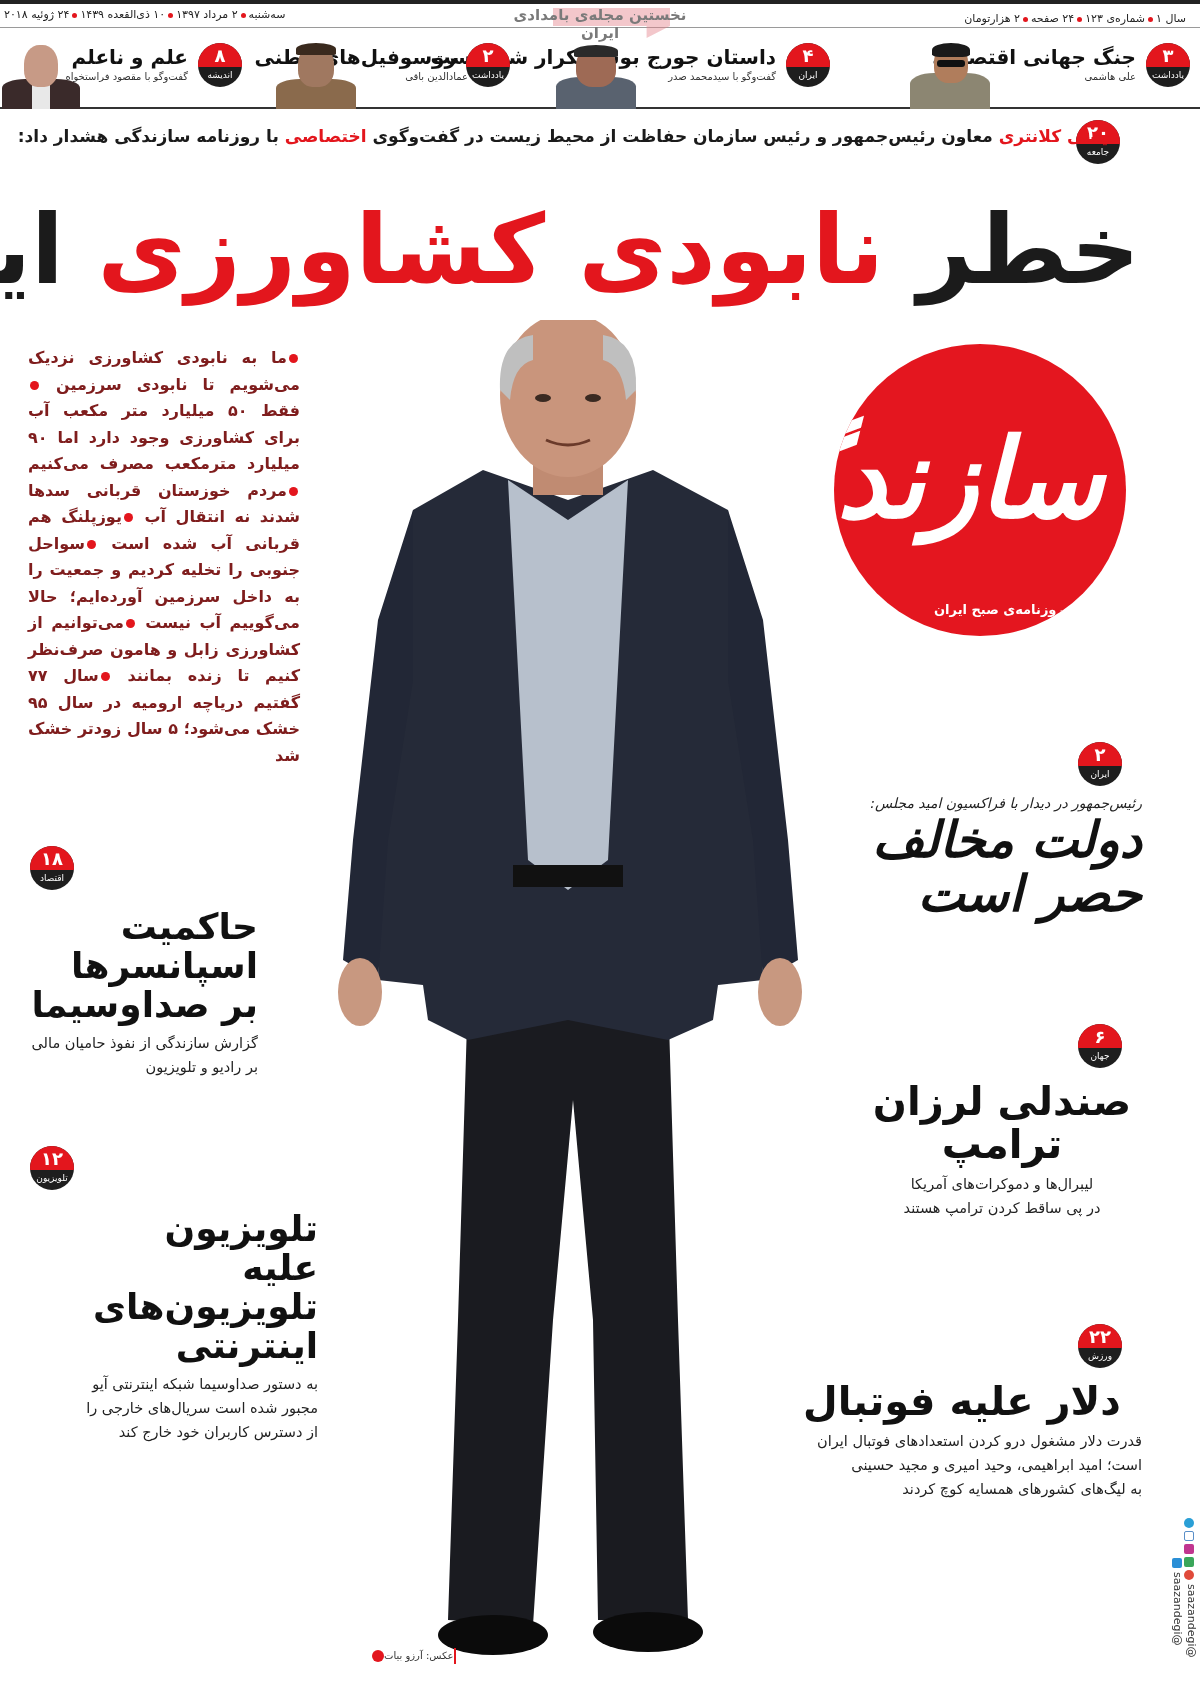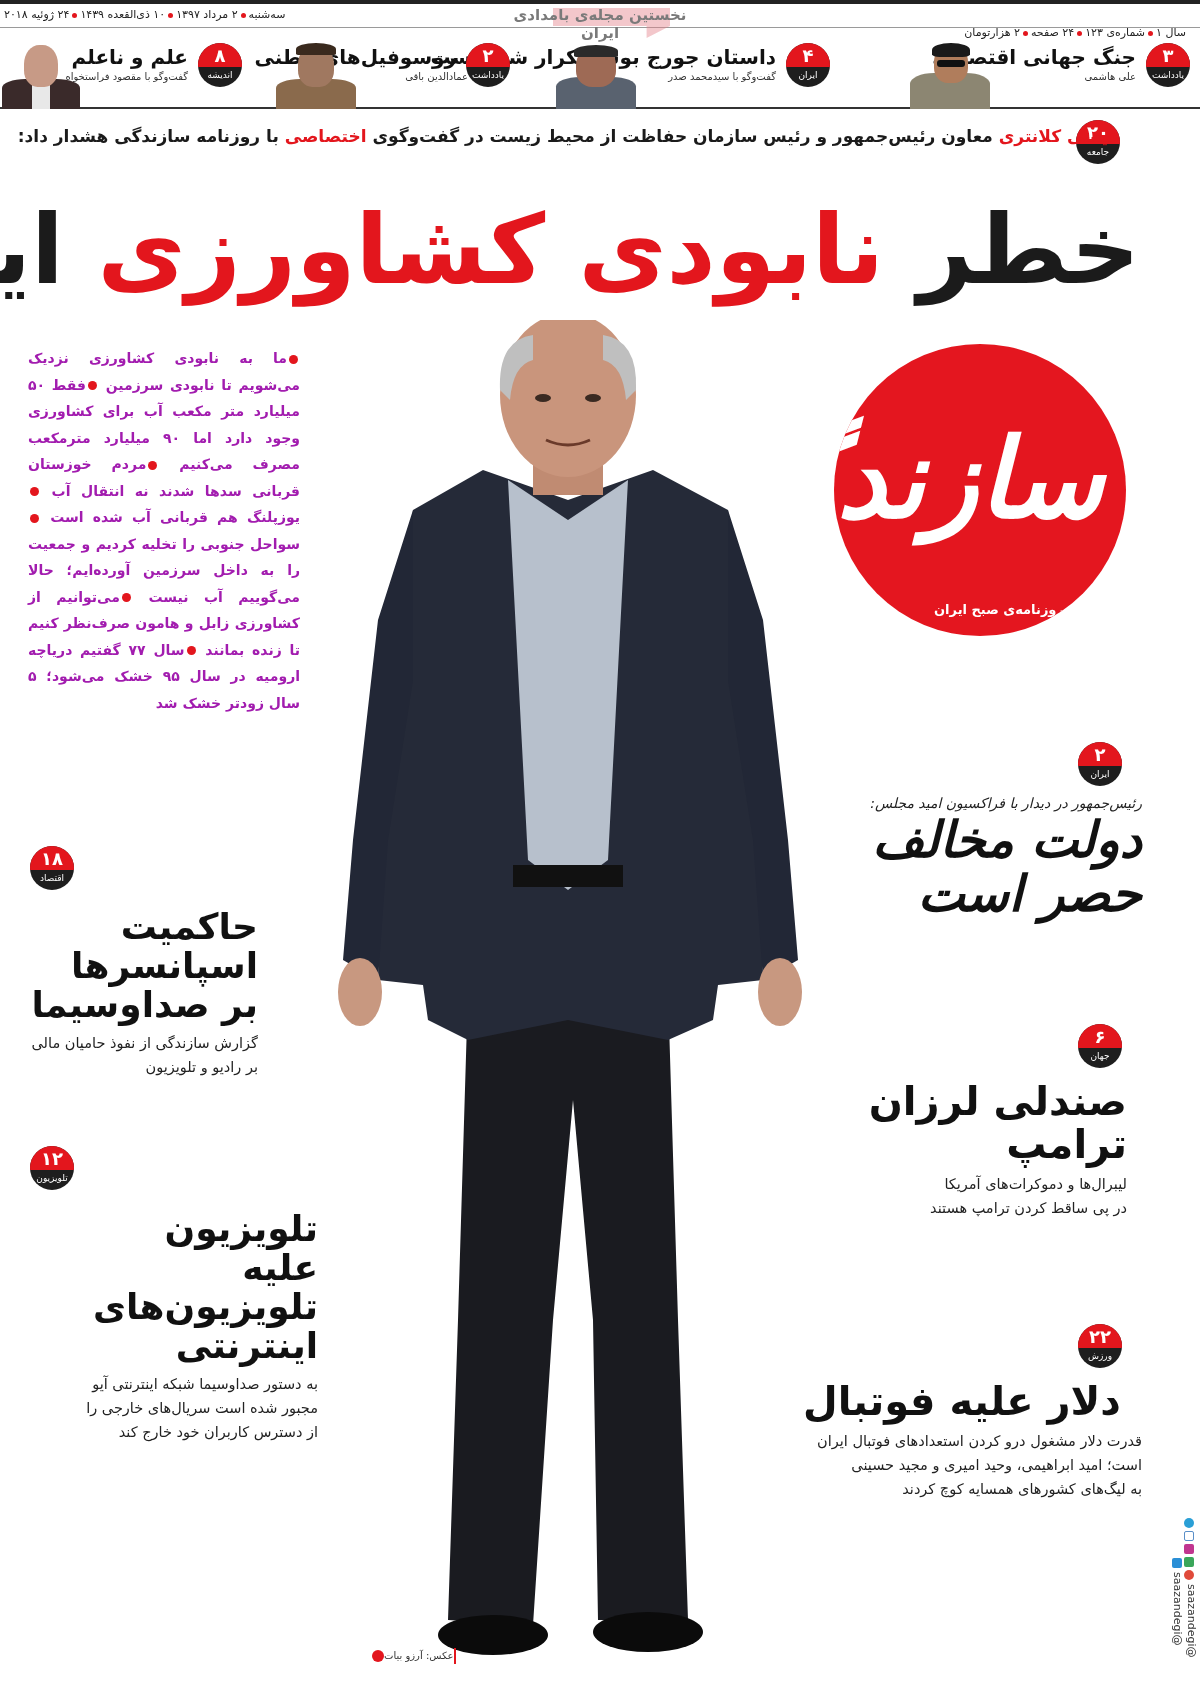--- a/index.html
+++ b/index.html
@@ -1,21 +1,21 @@
 <!DOCTYPE html>
 <html><head>
 <meta charset="utf-8">
 <style>
   * { box-sizing: border-box; margin: 0; padding: 0; }
   html, body { width: 1200px; height: 1695px; background: #ffffff; overflow: hidden; }
   body { font-family: "DejaVu Sans", sans-serif; color: #1b1b1b; position: relative; direction: rtl; }
 
   .top-bar { position: absolute; left: 0; top: 0; width: 1200px; height: 4px; background: #222; }
   .info-bar { position: absolute; left: 0; top: 4px; width: 1200px; height: 24px; border-bottom: 1px solid #9a9a9a; }
-  .info-right { position: absolute; right: 14px; top: 22px; font-size: 11px; color: #222; }
+  .info-right { position: absolute; right: 14px; top: 8px; font-size: 11px; color: #222; }
   .info-left { position: absolute; left: 4px; top: 4px; font-size: 11px; color: #222; }
   .info-center { position: absolute; left: 500px; top: 2px; width: 200px; text-align: center; font-size: 15px; font-weight: bold; color: #7a7a7a; }
   .sep-dot { display: inline-block; width: 5px; height: 5px; border-radius: 50%; background: #e3161d; margin: 0 3px; vertical-align: middle; }
   .watermark { position: absolute; left: 553px; top: 4px; width: 117px; height: 30px; background: rgba(228,130,140,0.45); clip-path: polygon(0 0, 100% 0, 100% 60%, 80% 100%, 80% 60%, 0 60%); }
 
   .teaser-bar { position: absolute; left: 0; top: 29px; width: 1200px; height: 80px; border-bottom: 2px solid #333; }
   .teaser { position: absolute; top: 0; height: 80px; }
   .teaser .photo { position: absolute; bottom: 0; width: 80px; height: 66px; }
   .teaser .title { position: absolute; top: 16px; font-size: 20px; font-weight: bold; white-space: nowrap; color: #111; }
   .teaser .sub { position: absolute; top: 42px; font-size: 10px; white-space: nowrap; color: #333; }
@@ -26,21 +26,21 @@
 
   .photo-head { position: absolute; border-radius: 45% 45% 40% 40%; }
   .photo-body { position: absolute; border-radius: 30% 30% 0 0; }
 
   .deck { position: absolute; right: 80px; top: 126px; font-size: 17px; font-weight: bold; color: #1b1b1b; white-space: nowrap; }
   .deck .red { color: #e3161d; }
 
   .headline { position: absolute; left: 30px; top: 185px; width: 1110px; text-align: center; font-size: 96px; font-weight: bold; line-height: 130px; letter-spacing: -2px; white-space: nowrap; }
   .headline .red { color: #e3161d; }
 
-  .bullets { position: absolute; left: 28px; top: 345px; width: 272px; font-size: 14px; line-height: 26.5px; text-align: justify; color: #a21caf; font-weight: bold; }
+  .bullets { position: absolute; left: 28px; top: 345px; width: 272px; font-size: 16px; line-height: 26.5px; text-align: justify; color: #7f1d1d; font-weight: bold; }
   .bullets .dot { display: inline-block; width: 9px; height: 9px; border-radius: 50%; background: #e3161d; margin: 0 2px; vertical-align: middle; }
 
   .logo { position: absolute; left: 834px; top: 344px; width: 292px; height: 292px; border-radius: 50%; background: #e4161f; overflow: hidden; }
   .logo .mark { position: absolute; left: 20px; top: 70px; width: 250px; text-align: center; font-family: "DejaVu Serif", serif; font-size: 110px; font-weight: bold; color: #fff; font-style: italic; line-height: 130px; }
   .logo .tag { position: absolute; left: 100px; top: 258px; font-size: 13px; color: #fff; font-weight: bold; }
 
   .man { position: absolute; left: 318px; top: 320px; width: 500px; height: 1340px; }
 
   .story { position: absolute; text-align: right; }
   .story .kicker { font-size: 14px; color: #222; margin-bottom: 2px; }
@@ -195,21 +195,21 @@
   <div class="h" style="font-size:50px;">
     <div>دولت مخالف</div>
     <div>حصر است</div>
   </div>
 </div>
 
 <div class="badge" style="left:1078px; top:1024px;">
   <div class="b-top">۶</div>
   <div class="b-bot">جهان</div>
 </div>
-<div class="story" style="right:73px; top:1080px; width:300px;">
+<div class="story" style="right:48px; top:1080px; width:300px;text-align:center;">
   <div class="h" style="font-size:40px;">
     <div>صندلی لرزان</div>
     <div>ترامپ</div>
   </div>
   <div class="dek">
     <div>لیبرال‌ها و دموکرات‌های آمریکا</div>
     <div>در پی ساقط کردن ترامپ هستند</div>
   </div>
 </div>
 

